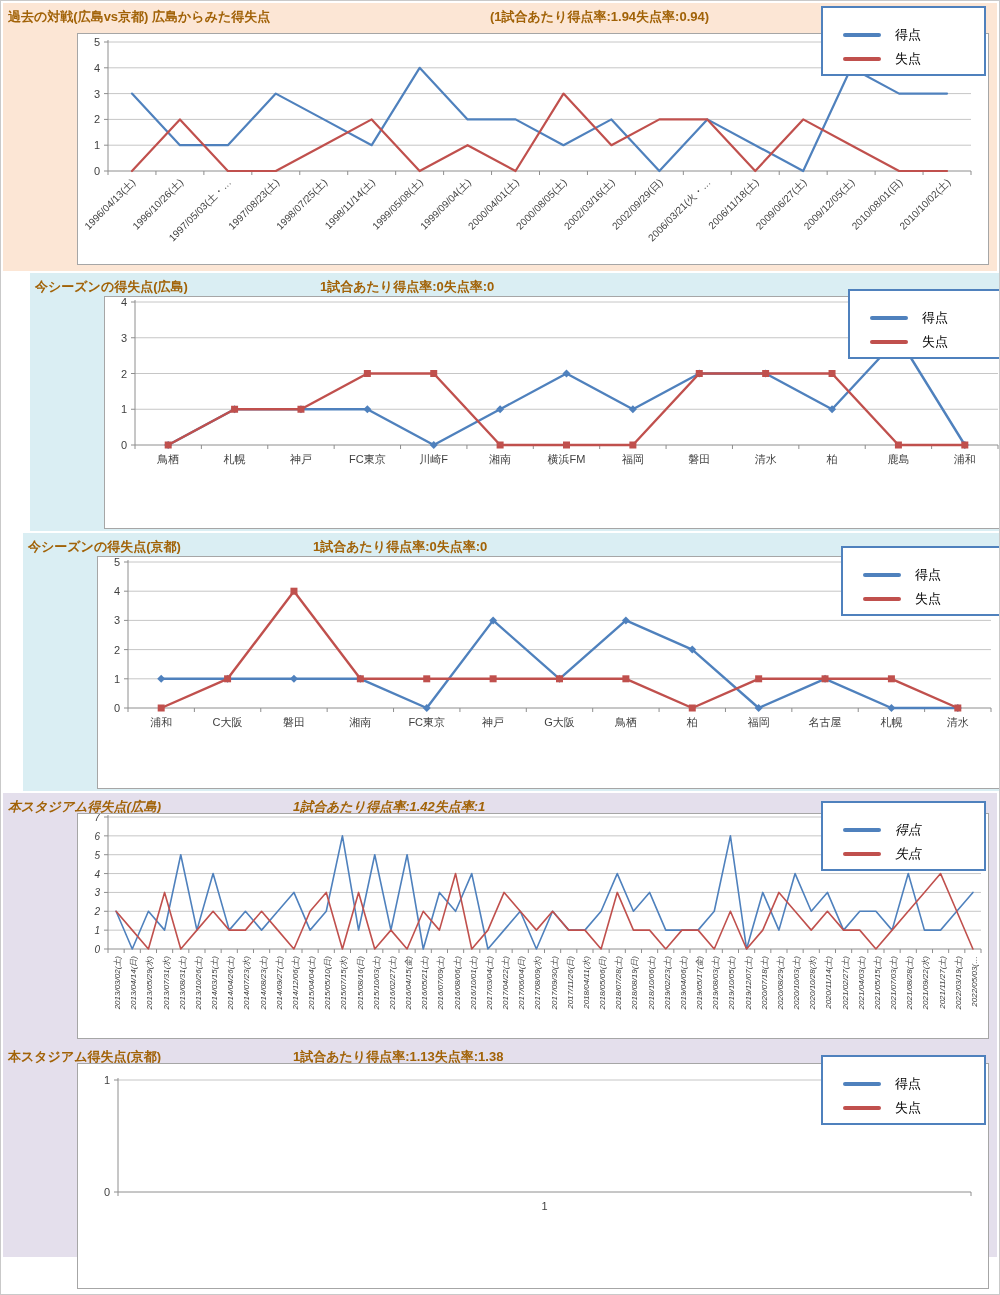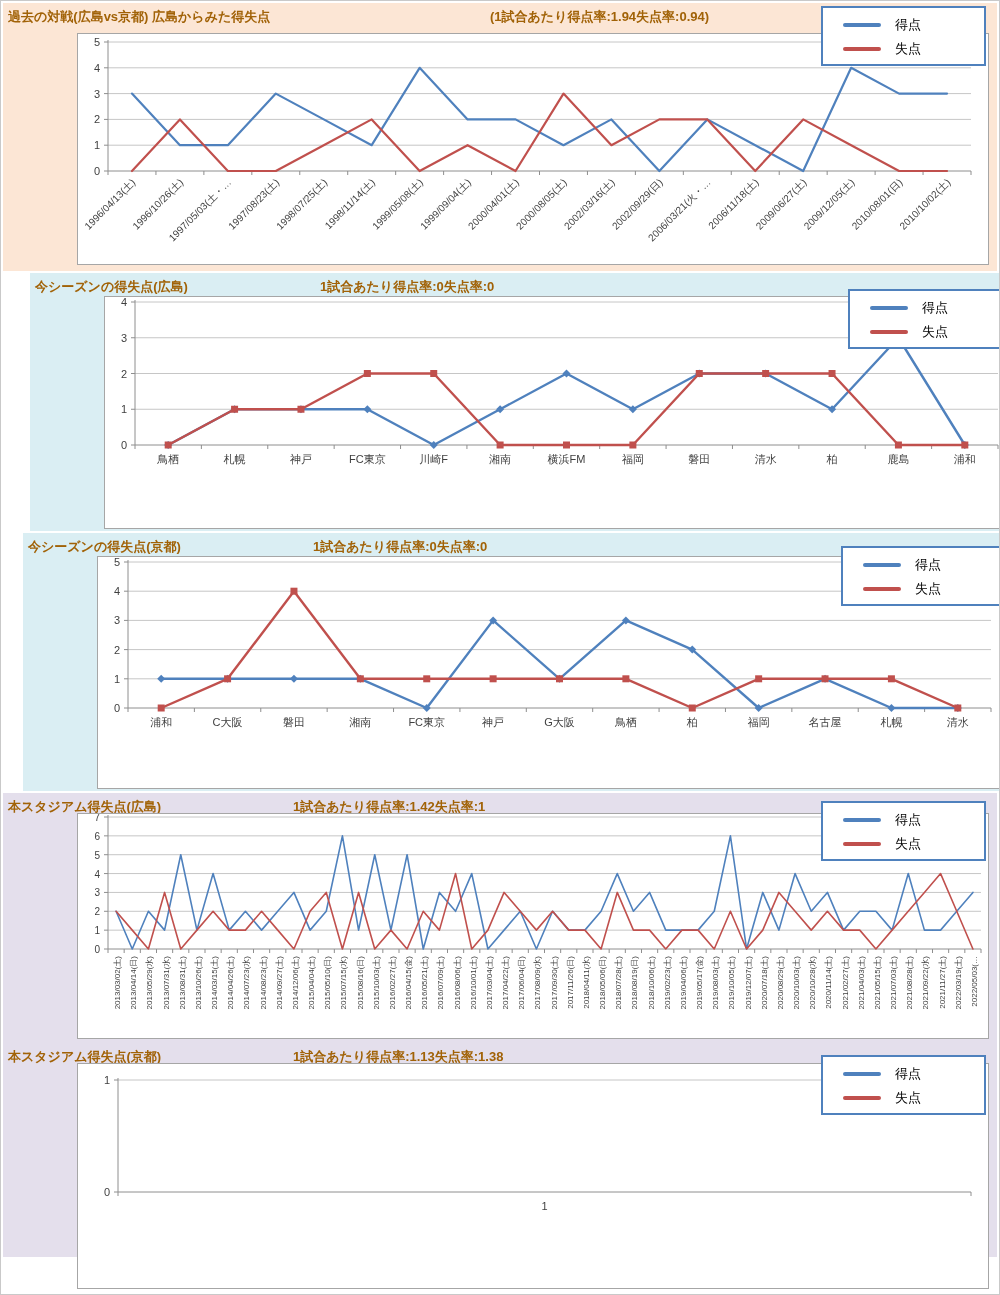--- a/index.html
+++ b/index.html
@@ -1,34 +1,34 @@
 <!DOCTYPE html>
 <html><head>
 <meta charset="utf-8">
 <style>
   html,body{margin:0;padding:0;background:#ffffff;font-family:"Liberation Sans",sans-serif;}
   .page{position:relative;width:1000px;height:1295px;background:#ffffff;border:1px solid #c9c9c9;box-sizing:border-box;overflow:hidden;}
   .panel{position:absolute;left:2px;width:994px;}
   #panel-0{top:2px;height:268px;}
   #panel-1{top:272px;height:258px;margin-left:27px;}
   #panel-2{top:532px;height:258px;}
-  #panel-3{top:792px;height:295px;}
+  #panel-3{top:792px;height:295px;font-style:italic;}
   #panel-4{top:1042px;height:214px;}
   .chart-box{position:absolute;background:#ffffff;border:1px solid #a6a6a6;}
   #panel-0 .chart-box{left:74px;top:30px;width:910px;height:230px;}
   #panel-1 .chart-box{left:74px;top:23px;width:910px;height:231px;}
   #panel-2 .chart-box{left:74px;top:23px;width:910px;height:231px;}
   #panel-3 .chart-box{left:74px;top:20px;width:910px;height:224px;}
   #panel-4 .chart-box{left:74px;top:20px;width:910px;height:224px;}
   .chart-box svg{display:block;width:100%;height:100%;}
   .panel-title{position:absolute;left:5px;top:5px;font-size:13px;font-weight:bold;color:#a16207;white-space:nowrap;}
   .panel-subtitle{position:absolute;top:5px;font-size:13px;font-weight:bold;color:#a16207;white-space:nowrap;}
   #panel-0 .panel-subtitle{left:487px;}
   #panel-1 .panel-subtitle,#panel-2 .panel-subtitle,#panel-3 .panel-subtitle,#panel-4 .panel-subtitle{left:290px;}
-  .legend{position:absolute;right:11px;width:165px;background:#ffffff;border:2px solid #4f81bd;box-sizing:border-box;padding:5px 0 3px 20px;z-index:5;}
+  .legend{position:absolute;right:11px;width:165px;background:#ffffff;border:2px solid #4f81bd;box-sizing:border-box;padding:15px 0 3px 20px;z-index:5;}
   #panel-0 .legend{top:3px;}
   #panel-1 .legend{top:16px;}
   #panel-2 .legend{top:13px;}
   #panel-3 .legend{top:8px;}
   #panel-4 .legend{top:12px;}
   .legend-row{display:flex;align-items:center;height:24px;}
   .legend-swatch{width:38px;height:4px;border-radius:2px;margin-right:14px;flex:0 0 auto;}
   .legend-label{font-size:13px;color:#000;}
 </style>
 </head>

